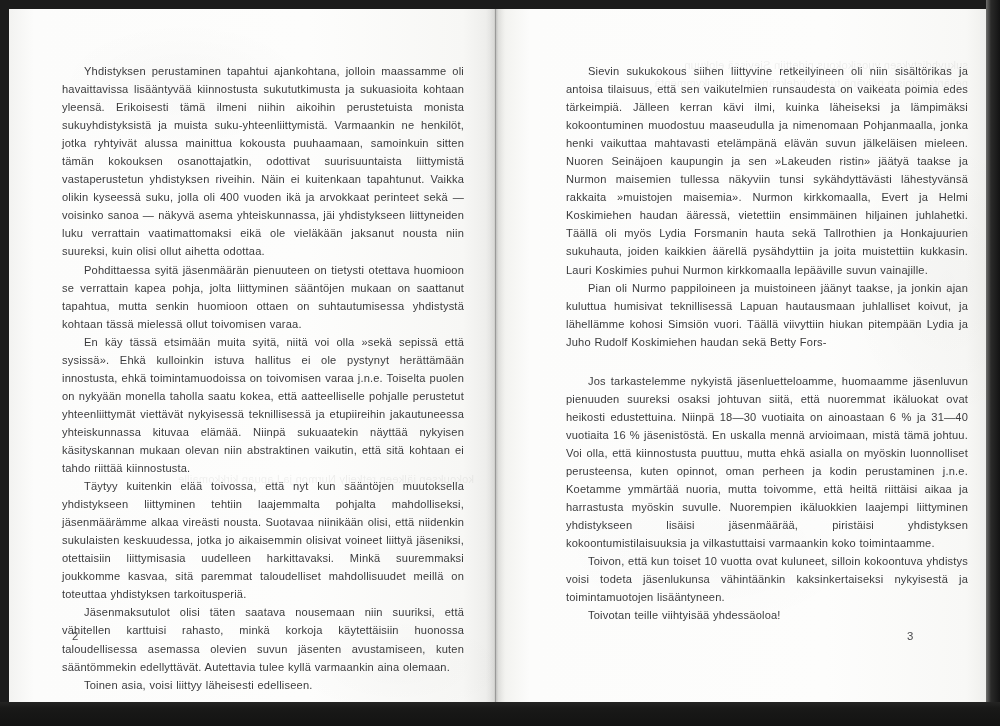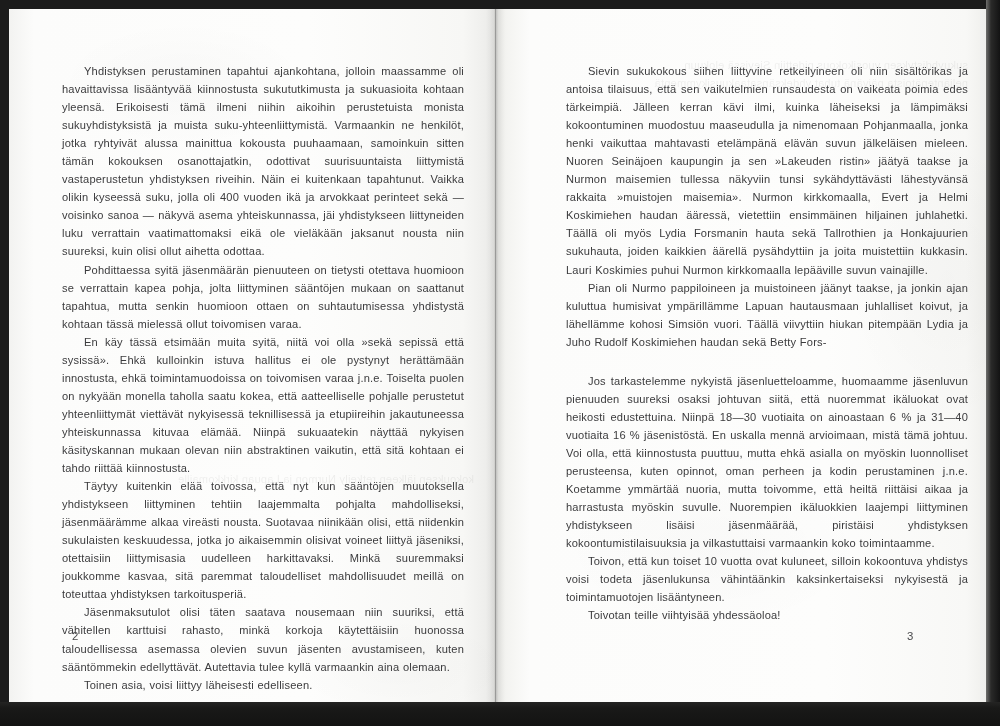--- a/index.html
+++ b/index.html
@@ -216,21 +216,21 @@
       <p class="para">Yhdistyksen perustaminen tapahtui ajankohtana, jolloin maassamme oli havaittavissa lisääntyvää kiinnostusta sukututkimusta ja sukuasioita kohtaan yleensä. Erikoisesti tämä ilmeni niihin aikoihin perustetuista monista sukuyhdistyksistä ja muista suku-yhteenliittymistä. Varmaankin ne henkilöt, jotka ryhtyivät alussa mainittua kokousta puuhaamaan, samoinkuin sitten tämän kokouksen osanottajatkin, odottivat suurisuuntaista liittymistä vastaperustetun yhdistyksen riveihin. Näin ei kuitenkaan tapahtunut. Vaikka olikin kyseessä suku, jolla oli 400 vuoden ikä ja arvokkaat perinteet sekä — voisinko sanoa — näkyvä asema yhteiskunnassa, jäi yhdistykseen liittyneiden luku verrattain vaatimattomaksi eikä ole vieläkään jaksanut nousta niin suureksi, kuin olisi ollut aihetta odottaa.</p>
       <p class="para">Pohdittaessa syitä jäsenmäärän pienuuteen on tietysti otettava huomioon se verrattain kapea pohja, jolta liittyminen sääntöjen mukaan on saattanut tapahtua, mutta senkin huomioon ottaen on suhtautumisessa yhdistystä kohtaan tässä mielessä ollut toivomisen varaa.</p>
       <p class="para">En käy tässä etsimään muita syitä, niitä voi olla »sekä sepissä että sysissä». Ehkä kulloinkin istuva hallitus ei ole pystynyt herättämään innostusta, ehkä toimintamuodoissa on toivomisen varaa j.n.e. Toiselta puolen on nykyään monella taholla saatu kokea, että aatteelliselle pohjalle perustetut yhteenliittymät viettävät nykyisessä teknillisessä ja etupiireihin jakautuneessa yhteiskunnassa kituvaa elämää. Niinpä sukuaatekin näyttää nykyisen käsityskannan mukaan olevan niin abstraktinen vaikutin, että sitä kohtaan ei tahdo riittää kiinnostusta.</p>
       <p class="para">Täytyy kuitenkin elää toivossa, että nyt kun sääntöjen muutoksella yhdistykseen liittyminen tehtiin laajemmalta pohjalta mahdolliseksi, jäsenmäärämme alkaa vireästi nousta. Suotavaa niinikään olisi, että niidenkin sukulaisten keskuudessa, jotka jo aikaisemmin olisivat voineet liittyä jäseniksi, otettaisiin liittymisasia uudelleen harkittavaksi. Minkä suuremmaksi joukkomme kasvaa, sitä paremmat taloudelliset mahdollisuudet meillä on toteuttaa yhdistyksen tarkoitusperiä.</p>
       <p class="para">Jäsenmaksutulot olisi täten saatava nousemaan niin suuriksi, että vähitellen karttuisi rahasto, minkä korkoja käytettäisiin huonossa taloudellisessa asemassa olevien suvun jäsenten avustamiseen, kuten sääntömmekin edellyttävät. Autettavia tulee kyllä varmaankin aina olemaan.</p>
       <p class="para para-last-line-left">Toinen asia, voisi liittyy läheisesti edelliseen.</p>
     </div>
 
     <div class="column col-right">
       <p class="para">Sievin sukukokous siihen liittyvine retkeilyineen oli niin sisältörikas ja antoisa tilaisuus, että sen vaikutelmien runsaudesta on vaikeata poimia edes tärkeimpiä. Jälleen kerran kävi ilmi, kuinka läheiseksi ja lämpimäksi kokoontuminen muodostuu maaseudulla ja nimenomaan Pohjanmaalla, jonka henki vaikuttaa mahtavasti etelämpänä elävän suvun jälkeläisen mieleen. Nuoren Seinäjoen kaupungin ja sen »Lakeuden ristin» jäätyä taakse ja Nurmon maisemien tullessa näkyviin tunsi sykähdyttävästi lähestyvänsä rakkaita »muistojen maisemia». Nurmon kirkkomaalla, Evert ja Helmi Koskimiehen haudan ääressä, vietettiin ensimmäinen hiljainen juhlahetki. Täällä oli myös Lydia Forsmanin hauta sekä Tallrothien ja Honkajuurien sukuhauta, joiden kaikkien äärellä pysähdyttiin ja joita muistettiin kukkasin. Lauri Koskimies puhui Nurmon kirkkomaalla lepääville suvun vainajille.</p>
-      <p class="para">Pian oli Nurmo pappiloineen ja muistoineen jäänyt taakse, ja jonkin ajan kuluttua humisivat ympärillämme Lapuan hautausmaan juhlalliset koivut, ja lähellämme kohosi Simsiön vuori. Täällä viivyttiin hiukan pitempään Lydia ja Juho Rudolf Koskimiehen haudan sekä Betty Fors-</p>
+      <p class="para">Pian oli Nurmo pappiloineen ja muistoineen jäänyt taakse, ja jonkin ajan kuluttua humisivat teknillisessä Lapuan hautausmaan juhlalliset koivut, ja lähellämme kohosi Simsiön vuori. Täällä viivyttiin hiukan pitempään Lydia ja Juho Rudolf Koskimiehen haudan sekä Betty Fors-</p>
 
       <div class="section-break"></div>
 
       <p class="para">Jos tarkastelemme nykyistä jäsenluetteloamme, huomaamme jäsenluvun pienuuden suureksi osaksi johtuvan siitä, että nuoremmat ikäluokat ovat heikosti edustettuina. Niinpä 18—30 vuotiaita on ainoastaan 6 % ja 31—40 vuotiaita 16 % jäsenistöstä. En uskalla mennä arvioimaan, mistä tämä johtuu. Voi olla, että kiinnostusta puuttuu, mutta ehkä asialla on myöskin luonnolliset perusteensa, kuten opinnot, oman perheen ja kodin perustaminen j.n.e. Koetamme ymmärtää nuoria, mutta toivomme, että heiltä riittäisi aikaa ja harrastusta myöskin suvulle. Nuorempien ikäluokkien laajempi liittyminen yhdistykseen lisäisi jäsenmäärää, piristäisi yhdistyksen kokoontumistilaisuuksia ja vilkastuttaisi varmaankin koko toimintaamme.</p>
       <p class="para">Toivon, että kun toiset 10 vuotta ovat kuluneet, silloin kokoontuva yhdistys voisi todeta jäsenlukunsa vähintäänkin kaksinkertaiseksi nykyisestä ja toimintamuotojen lisääntyneen.</p>
       <p class="para para-last-line-left">Toivotan teille viihtyisää yhdessäoloa!</p>
     </div>
 
     <div class="folio folio-left">2</div>
     <div class="folio folio-right">3</div>

